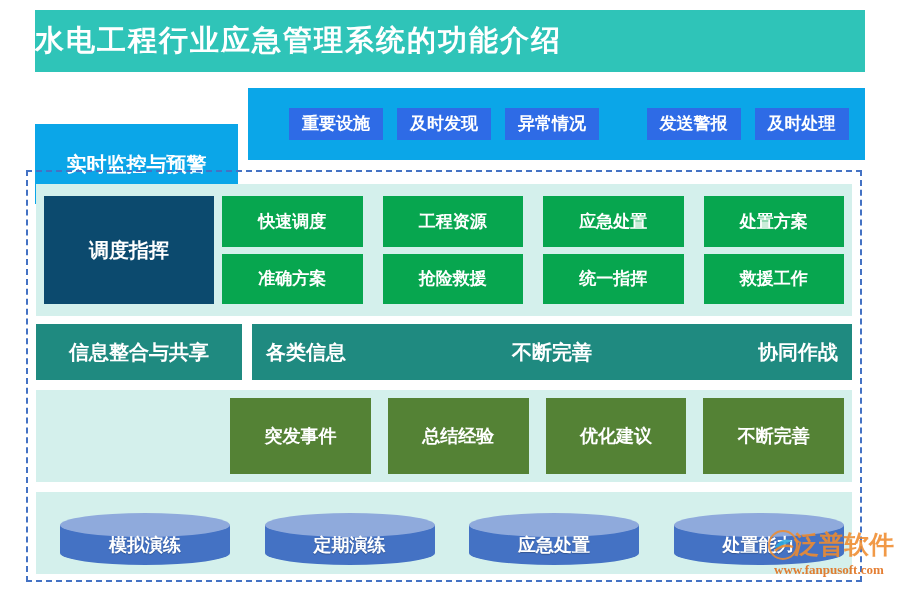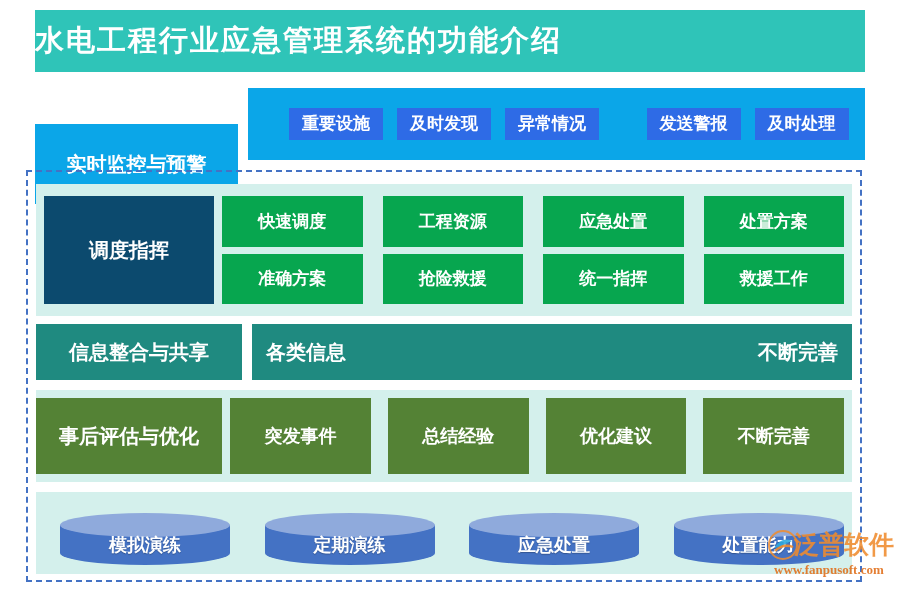--- a/index.html
+++ b/index.html
@@ -342,26 +342,24 @@
     <div class="cell">统一指挥</div>
     <div class="cell">救援工作</div>
   </div>
 
   <div class="teal-label">
     <span>信息整合与共享</span>
   </div>
   <div class="teal-panel">
     <span class="t-item">各类信息</span>
     <span class="t-item">不断完善</span>
+    <span class="t-item">协同作战</span>
   </div>
 
   <div class="pale-panel panel-eval"></div>
-  <div class="olive-label">
-    <span>事后评估与优化</span>
-  </div>
   <div class="olive-row">
     <div class="cell">突发事件</div>
     <div class="cell">总结经验</div>
     <div class="cell">优化建议</div>
     <div class="cell">不断完善</div>
   </div>
 
   <div class="pale-panel panel-drill"></div>
   <div class="cyl-row">
 

